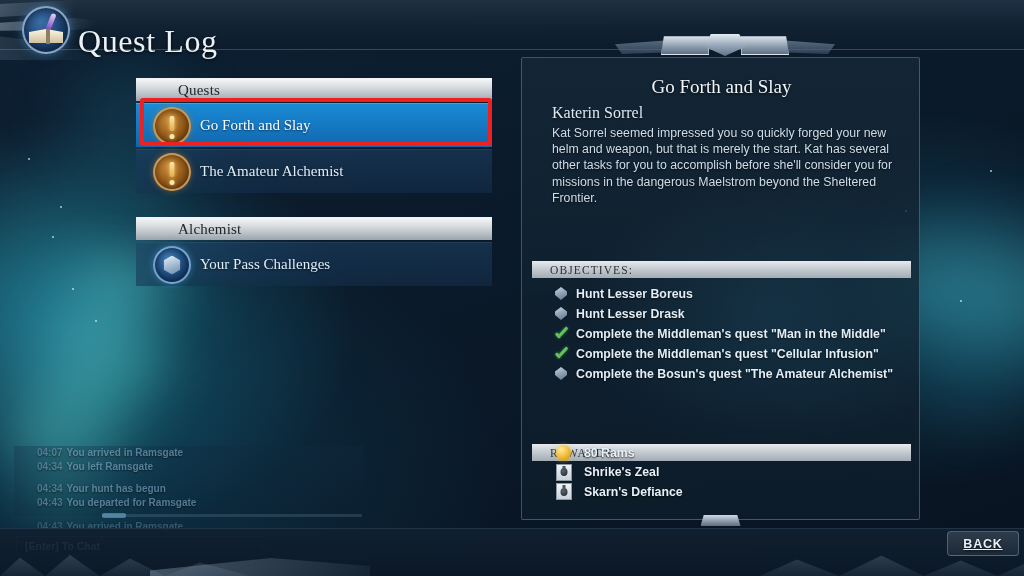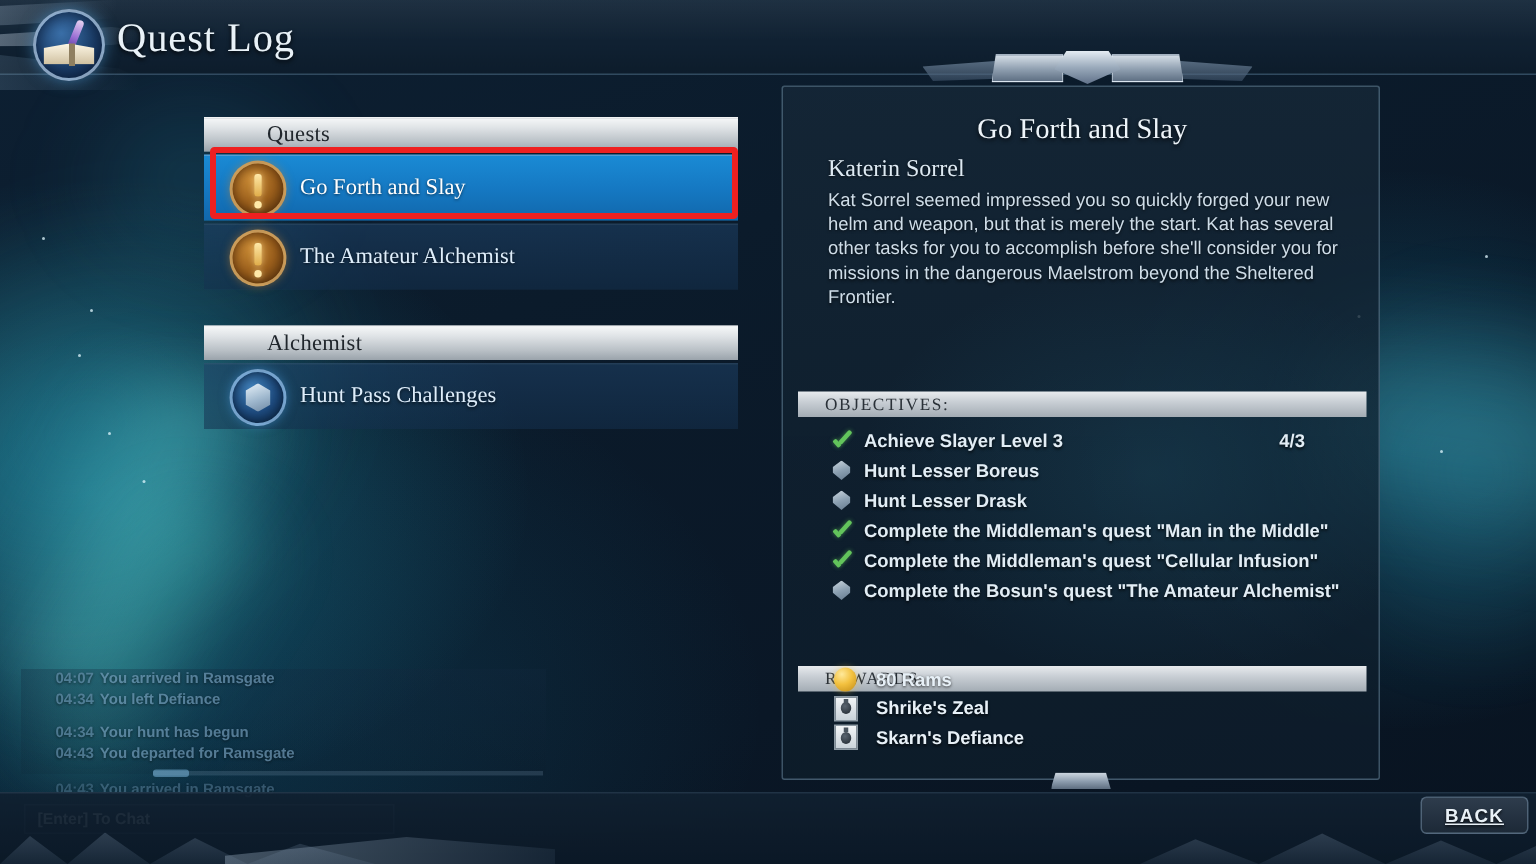--- a/index.html
+++ b/index.html
@@ -91,23 +91,23 @@
     position: absolute; bottom: 9px; width: 17px; height: 14px;
     background: linear-gradient(180deg, #fdf7e6, #cfc0a0);
   }
   #ql-badge .book-l { left: 5px; clip-path: polygon(0 22%, 100% 0, 100% 100%, 0 100%); }
   #ql-badge .book-r { right: 5px; clip-path: polygon(0 0, 100% 22%, 100% 100%, 0 100%); }
   #ql-badge .book-spine {
     position: absolute; left: 22px; bottom: 8px; width: 4px; height: 15px;
     background: #8f7f60;
   }
   #ql-title {
-    position: absolute; left: 78px; top: 10px;
+    position: absolute; left: 78px; top: 23px;
     font-family: "Liberation Serif", serif;
-    font-size: 27px; color: #e9f2f8; letter-spacing: .6px;
+    font-size: 32px; color: #e9f2f8; letter-spacing: .6px;
     text-shadow: 0 1px 3px rgba(0,0,0,.85);
   }
   
   #ornament {
     position: absolute; left: 615px; top: 34px; width: 220px; height: 22px;
   }
   #ornament .wing {
     position: absolute; top: 5px; width: 70px; height: 15px;
     background: linear-gradient(180deg, rgba(120,142,165,0.85), rgba(62,82,105,0.75));
     opacity: .85;
@@ -474,44 +474,39 @@
   <div style="height:24px;"></div>
 
   <div class="section-header">
     <span>Alchemist</span>
   </div>
 
   <div class="quest-row">
     <div class="c-icon">
       <div class="gem"></div>
     </div>
-    <div class="label">Hunt Pass Challenges</div>
+    <div class="label">Your Pass Challenges</div>
   </div>
 </div>
 
 <div id="sel-box"></div>
 
 <div id="detail">
   <div id="detail-glow"></div>
   <div id="detail-tab"></div>
 
   <div id="quest-title">Go Forth and Slay</div>
   <div id="giver">Katerin Sorrel</div>
   <div id="desc">Kat Sorrel seemed impressed you so quickly forged your new helm and weapon, but that is merely the start. Kat has several other tasks for you to accomplish before she'll consider you for missions in the dangerous Maelstrom beyond the Sheltered Frontier.</div>
 
   <div class="sub-header" id="obj-header">
     <span>OBJECTIVES:</span>
   </div>
 
   <div id="obj-list">
-    <div class="obj-row">
-      <div class="check"></div>
-      <div class="txt">Achieve Slayer Level 3</div>
-      <div class="count">4/3</div>
-    </div>
     <div class="obj-row">
       <div class="diamond"></div>
       <div class="txt">Hunt Lesser Boreus</div>
     </div>
     <div class="obj-row">
       <div class="diamond"></div>
       <div class="txt">Hunt Lesser Drask</div>
     </div>
     <div class="obj-row">
       <div class="check"></div>
@@ -546,21 +541,21 @@
     </div>
   </div>
 </div>
 
 <div id="chat">
   <div id="chat-bgfade"></div>
   <div class="chat-line">
     <span class="ts">04:07</span><span>You arrived in Ramsgate</span>
   </div>
   <div class="chat-line">
-    <span class="ts">04:34</span><span>You left Defiance</span>
+    <span class="ts">04:34</span><span>You left Ramsgate</span>
   </div>
   <div class="chat-gap"></div>
   <div class="chat-line">
     <span class="ts">04:34</span><span>Your hunt has begun</span>
   </div>
   <div class="chat-line">
     <span class="ts">04:43</span><span>You departed for Ramsgate</span>
   </div>
   <div id="chat-scroll-track"></div>
   <div id="chat-scroll-thumb"></div>

